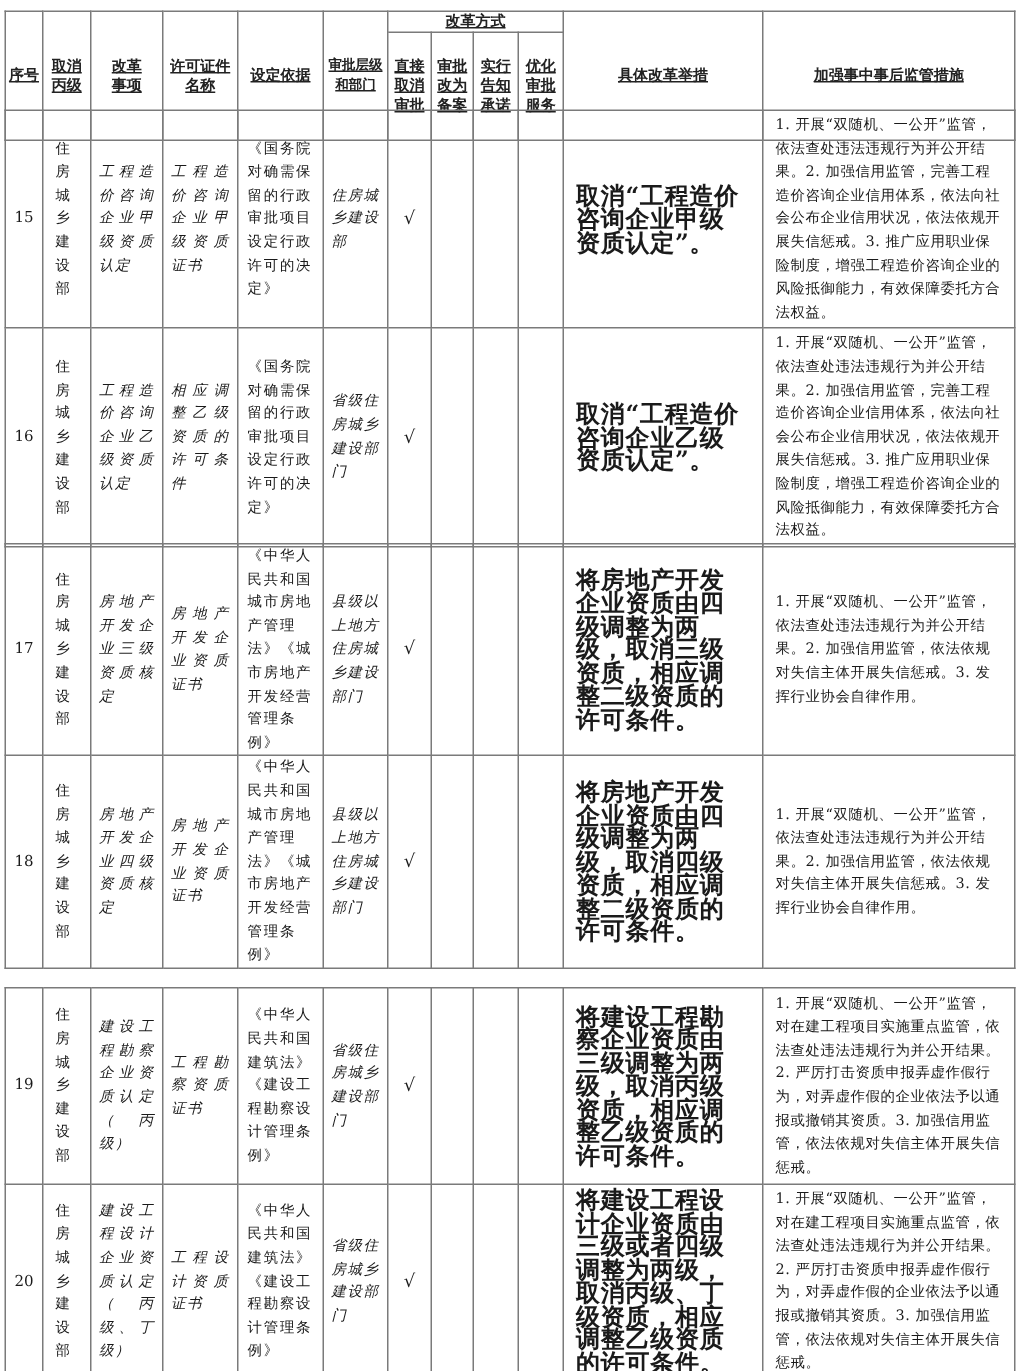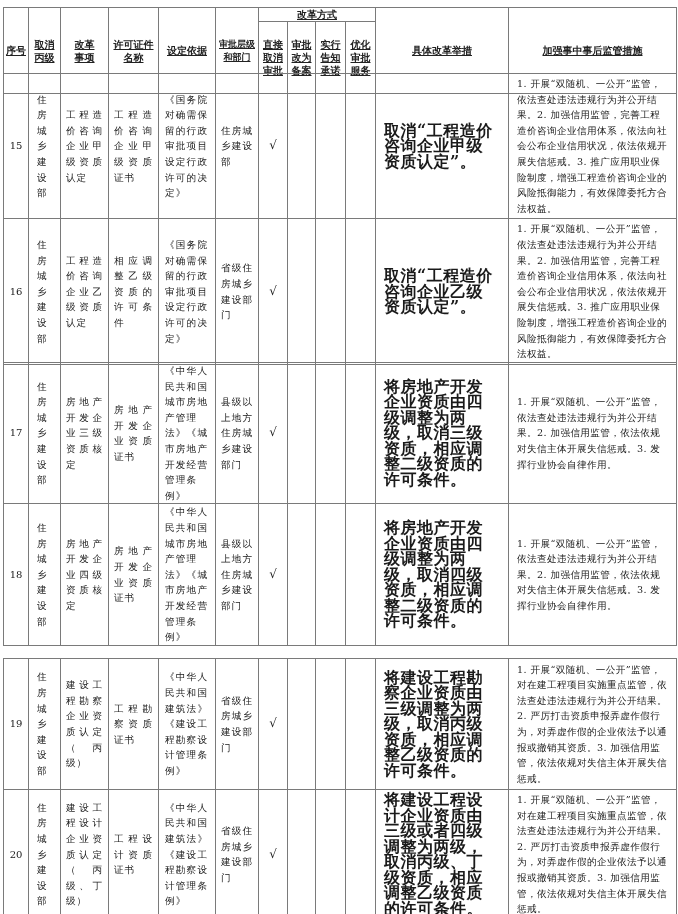--- a/index.html
+++ b/index.html
@@ -4,21 +4,21 @@
 <style>
   html, body { margin:0; padding:0; background:#ffffff; }
   body { width:678px; height:914px; position:relative; overflow:hidden;
          font-family:"DejaVu Serif","Liberation Serif",serif; color:#1a1a1a; }
   .seg { position:absolute; left:0; width:678px; }
   table { border-collapse:collapse; table-layout:fixed; width:673px; margin-left:3px; }
   td, th { border:1px solid #7a7a7a; padding:0; vertical-align:middle; overflow:hidden; }
   th { font-family:"DejaVu Sans","Liberation Sans",sans-serif; font-weight:bold;
        font-size:10px; line-height:13px; text-align:center; color:#222;text-decoration:underline; }
   td { font-size:9.6px; line-height:15.6px; }
-  .vtext { padding:0 5px; text-align:justify; letter-spacing:1px; }
+  .vtext { padding:0 5px; text-align:justify; letter-spacing:1px;font-style:italic; }
   .narrow { padding:0 4px 0 8px; letter-spacing:1.5px; }
   .basis { padding:0 4px 0 6px; letter-spacing:1.2px;font-family:Liberation Serif, serif; }
   .measure { padding:0 10px 0 8px; font-size:16px; line-height:15.5px; letter-spacing:0.5px;font-weight:bold; }
   .super { padding:2px 6px 2px 8px; font-size:9.6px; line-height:15.6px; letter-spacing:0.4px; }
   .num { font-size:10px; text-align:center; }
   .check { text-align:center; font-size:12px; }
 </style>
 </head>
 <body>
 

